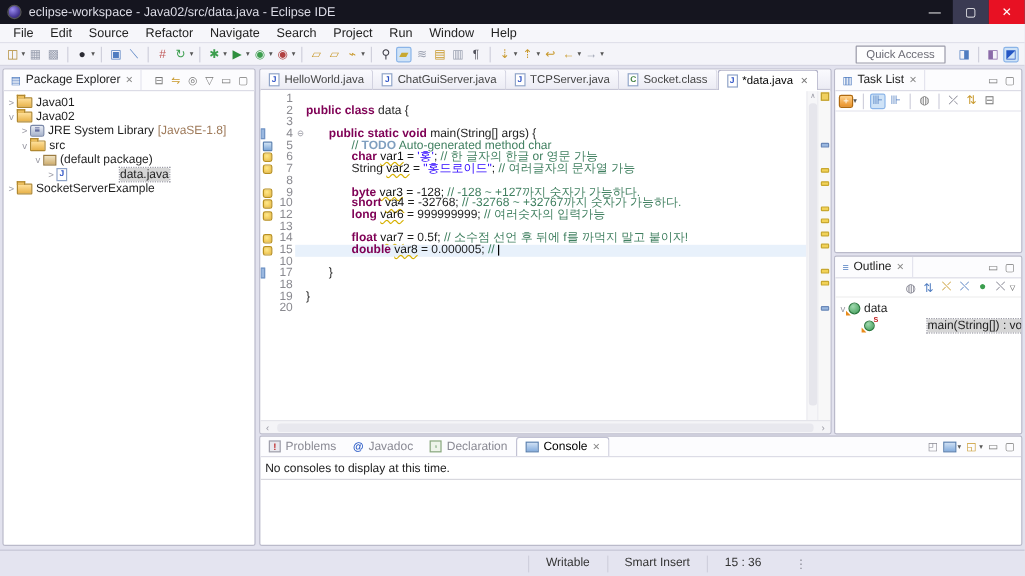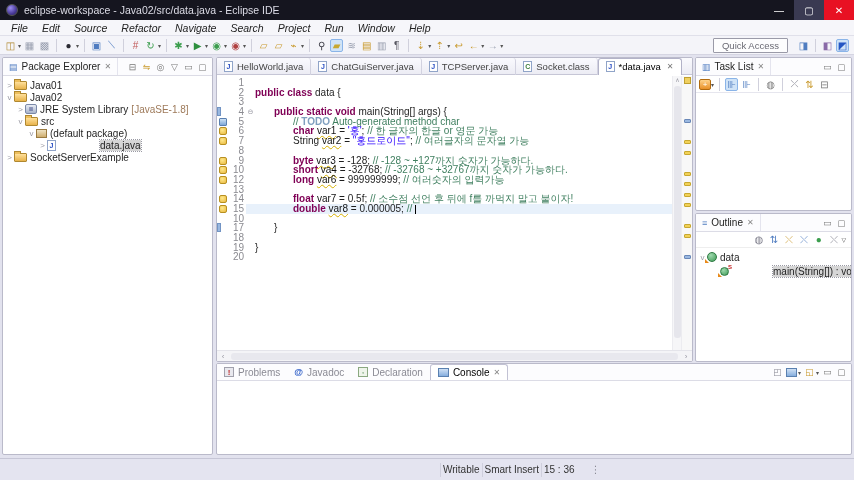--- a/index.html
+++ b/index.html
@@ -11,21 +11,21 @@
   .titlebar .logo { width:12px; height:12px; border-radius:50%; margin:0 6px 0 6px;
     background:radial-gradient(circle at 35% 30%, #9a8cf0, #4a3a9a 60%, #241a55); border:1px solid #555; }
   .titlebar .ttext { font-size:10.5px; color:#dcdce6; }
   .win-controls { margin-left:auto; display:flex; height:100%; }
   .win-btn { width:30px; height:100%; display:flex; align-items:center; justify-content:center; color:#fff; font-size:10px; }
   .win-btn.close { background:#e81123; }
   .win-btn.max { background:#3a3a52; }
 
   
   .menubar { position:absolute; left:0; top:20px; width:854px; height:16px; background:#f6f6fa; border-bottom:1px solid #e0e0ea; display:flex; align-items:center; padding-left:4px; }
-  .menu-item { padding:0 7px; font-size:10.5px; color:#222;font-style:italic; }
+  .menu-item { padding:0 7px; font-size:10.5px; color:#222; }
 
   
   .toolbar { position:absolute; left:0; top:36px; width:854px; height:19px; background:#f4f4f9; border-bottom:1px solid #d5d5e2; display:flex; align-items:center; padding-left:3px; }
   .tb-ico { width:13px; height:13px; margin:0 1px; display:inline-flex; align-items:center; justify-content:center; font-size:10px; border-radius:2px; }
   .tb-dd { font-size:6px; color:#555; margin:0 1px 0 0; }
   .tb-sep { width:1px; height:13px; background:#d0d0dc; margin:0 4px; }
   .tb-ico.sel { background:#cfe3f7; border:1px solid #8ab4e8; }
   .quick-access { margin-left:auto; border:1px solid #9a9aa8; color:#6a6a74; font-size:9.5px; padding:1px 8px; background:#fdfdfe; border-radius:1px; }
   .tb-right { display:flex; align-items:center; margin:0 4px 0 8px; }
 
@@ -50,21 +50,21 @@
   .ic-library { width:12px; height:10px; background:linear-gradient(#e8ecf4,#a8b4cc); border:1px solid #7a88a8; border-radius:2px; font-size:6px; color:#46508a; text-align:center; line-height:9px; flex:0 0 auto; }
   .ic-package { width:11px; height:9px; background:linear-gradient(#efe2c2,#cfae6e); border:1px solid #9a7a40; flex:0 0 auto; }
   .ic-jfile { width:9px; height:11px; background:#fff; border:1px solid #90a4c8; font-weight:bold; font-size:7px; color:#2a4fc4; text-align:center; line-height:10px; flex:0 0 auto; }
   .ic-jfile.cls { color:#3f7f3f; }
   .ic-class { width:10px; height:10px; border-radius:50%; background:radial-gradient(circle at 35% 30%, #9fd9ae, #3f9b57); border:1px solid #2e7a42; flex:0 0 auto; position:relative; }
   .ic-method { width:9px; height:9px; border-radius:50%; background:radial-gradient(circle at 35% 30%, #9fd9ae, #3f9b57); border:1px solid #2e7a42; flex:0 0 auto; position:relative; }
   .ic-method .sup { position:absolute; right:-4px; top:-4px; color:#c02020; font-size:6px; font-weight:bold; }
   .run-deco { position:absolute; left:-3px; bottom:-2px; width:0; height:0; border-left:4px solid #e88a1a; border-top:4px solid transparent; }
 
   
-  .ed-tabs { height:17px; background:linear-gradient(#fafafe,#ececf4); border-bottom:1px solid #c6c6d6; display:flex; align-items:center; }
+  .ed-tabs { height:17px; background:linear-gradient(#fafafe,#ececf4); border-bottom:1px solid #c6c6d6; display:flex; align-items:flex-start; }
   .ed-tab { display:flex; align-items:center; gap:4px; height:17px; padding:0 7px; font-size:9.5px; color:#444; border-right:1px solid #d2d2e0; border-top-left-radius:3px; border-top-right-radius:3px; }
   .ed-tab.active { background:#fff; color:#000; border:1px solid #b2b2c8; border-bottom:none; }
   .ed-tab .tclose { color:#777; font-size:8px; margin-left:2px; }
   .ed-body { position:absolute; left:0; top:18px; right:0; bottom:11px; display:flex; background:#fff; }
   .col-vscroll { width:9px; background:#f6f6f8; border-left:1px solid #ececf0; position:relative; }
   .vthumb { position:absolute; left:1px; top:10px; width:7px; height:92%; background:#e6e6ec; border-radius:3px; }
   .vs-arrow { position:absolute; top:0; left:0; width:9px; text-align:center; color:#9a9aa4; font-size:6px; }
   .col-over { width:11px; background:#f8f8f8; border-left:1px solid #ececf0; position:relative; }
   .over-top { position:absolute; top:1px; left:2px; width:7px; height:7px; background:#f0d060; border:1px solid #c0a030; }
   .ov-mark { position:absolute; left:2px; width:7px; height:4px; border-radius:1px; }
@@ -111,21 +111,21 @@
   .cons-tab.active { color:#000; border:1px solid #c2c2d4; border-bottom:none; background:#fff; border-top-left-radius:3px; border-top-right-radius:3px; }
   .cons-msg { font-size:10px; color:#222; padding:4px 2px 3px 4px; border-bottom:1px solid #d8d8de; }
   .ic-problems { width:10px; height:10px; background:#e8e8ee; border:1px solid #a0a0ac; color:#c03030; font-size:8px; font-weight:bold; text-align:center; line-height:9px; }
   .ic-javadoc { color:#2456c4; font-weight:bold; font-size:9px; }
   .ic-decl { width:10px; height:10px; background:#eef4ea; border:1px solid #8aa880; color:#3f7f3f; font-size:7px; text-align:center; line-height:9px; }
   .ic-console { width:11px; height:9px; background:linear-gradient(#cfe0f4,#86aede); border:1px solid #5a80b0; }
 
   
   .statusbar { position:absolute; left:0; top:458px; width:854px; height:22px; background:#e4e4f0; border-top:1px solid #c6c6d6; display:flex; align-items:center; font-size:10px; color:#333; }
   .sb-spacer { width:440px; }
-  .sb-item { padding:0 2px; border-left:1px solid #cfcfdd; height:14px; display:flex; align-items:center; }
+  .sb-item { padding:0 14px; border-left:1px solid #cfcfdd; height:14px; display:flex; align-items:center; }
   .sb-item:last-of-type { border-right:1px solid #cfcfdd; }
   .sb-dots { margin-left:14px; color:#8a8a94; }
 </style>
 </head>
 <body>
 
 <div class="titlebar">
   <span class="logo"></span>
   <span class="ttext">eclipse-workspace - Java02/src/data.java - Eclipse IDE</span>
   <span class="win-controls">
@@ -539,20 +539,21 @@
       <span class="hd-ico">
           <span class="ic-console" style="display:inline-block;"></span>
         </span>
       <span class="tb-dd">▾</span>
       <span class="hd-ico" style="color:#c8982a;">◱</span>
       <span class="tb-dd">▾</span>
       <span class="hd-ico">▭</span>
       <span class="hd-ico">▢</span>
     </span>
   </div>
+  <div class="cons-msg">No consoles to display at this time.</div>
 </div>
 
 <div class="statusbar">
   <span class="sb-spacer"></span>
   <span class="sb-item">Writable</span>
   <span class="sb-item">Smart Insert</span>
   <span class="sb-item">15 : 36</span>
   <span class="sb-dots">⋮</span>
 </div>
 

